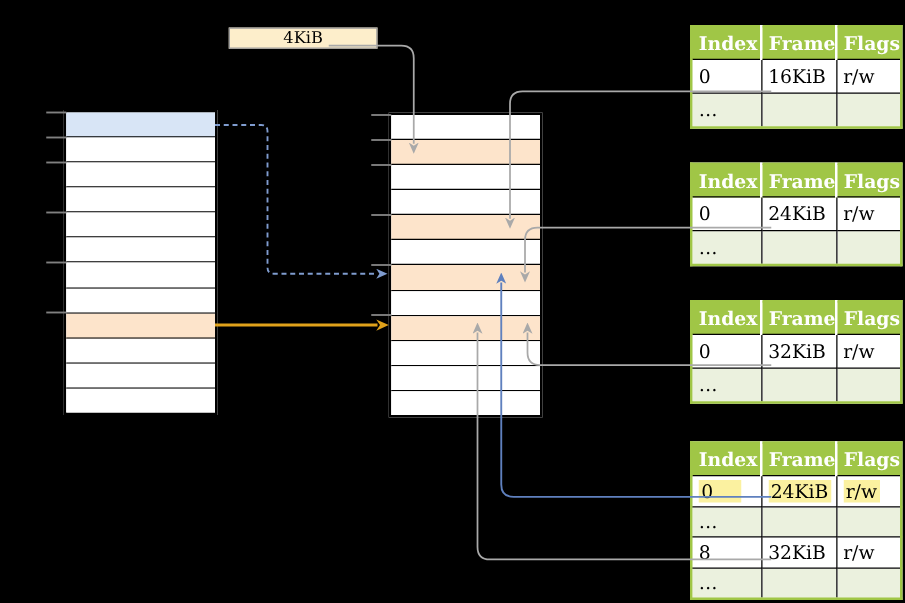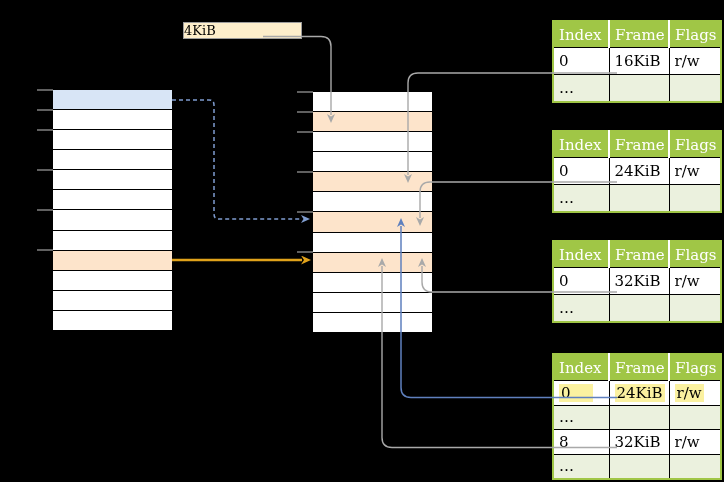--- a/index.html
+++ b/index.html
@@ -10,25 +10,25 @@
           border:2px solid #000;background:#fff;display:flex;flex-direction:column;z-index:1;}
   #left-col{left:51px;top:88px;}
   #mid-col{left:311px;top:90px;}
   .cell{flex:1;background:#fff;border-bottom:1.5px solid #000;box-sizing:border-box;}
   .cell:last-child{border-bottom:none;}
   .cell.blue{background:var(--cell_blue,#d8e5f6);}
   .cell.peach{background:var(--cell_peach,#fde4cb);}
   
   .psize{position:absolute;left:183px;top:22px;width:119px;height:17px;box-sizing:border-box;
          background:var(--box_cream,#fdeecb);border:1px solid #9c9c9c;color:#000;
-         font-size:13px;line-height:15px;text-align:left;z-index:2;}
+         font-size:13px;line-height:15px;text-align:center;z-index:2;}
   
   table.ptable{position:absolute;border-collapse:collapse;table-layout:fixed;width:168px;
                background:#fff;border:2px solid var(--table_border,#a0c646);z-index:2;}
-  table.ptable th{background:var(--header_green,#a0c646);color:#fff;font-weight:normal;
+  table.ptable th{background:var(--header_green,#a0c646);color:#fff;font-weight:bold;
                   font-size:15px;height:25px;padding:0 18px 0 5px;text-align:left;
                   border-right:2px solid #fff;border-bottom:1px solid #000;}
   table.ptable th:last-child{border-right:none;text-align:right;}
   table.ptable td{border:1px solid #000;font-size:15px;color:#000;height:26px;
                   padding:0 0 0 5px;background:#fff;overflow:hidden;}
   table.ptable tr.shade td{background:var(--row_green,#ebf1de);}
   table.t4 td{height:23.5px;}
   .hl{background:var(--highlight_yellow,#fbf1a0);padding:0 2px;}
   .hl-wide{padding-right:22px;}
   

